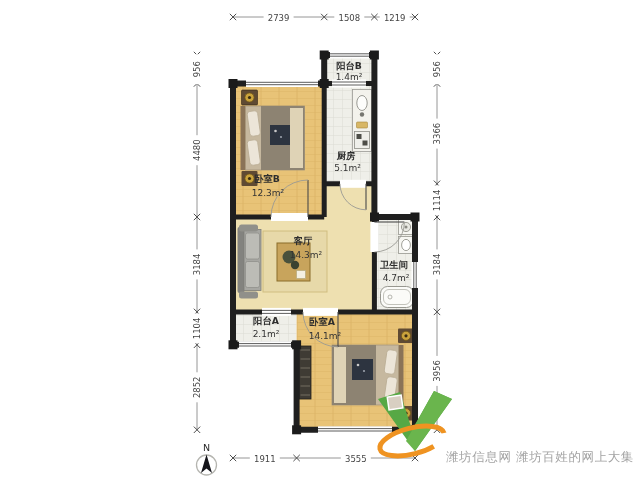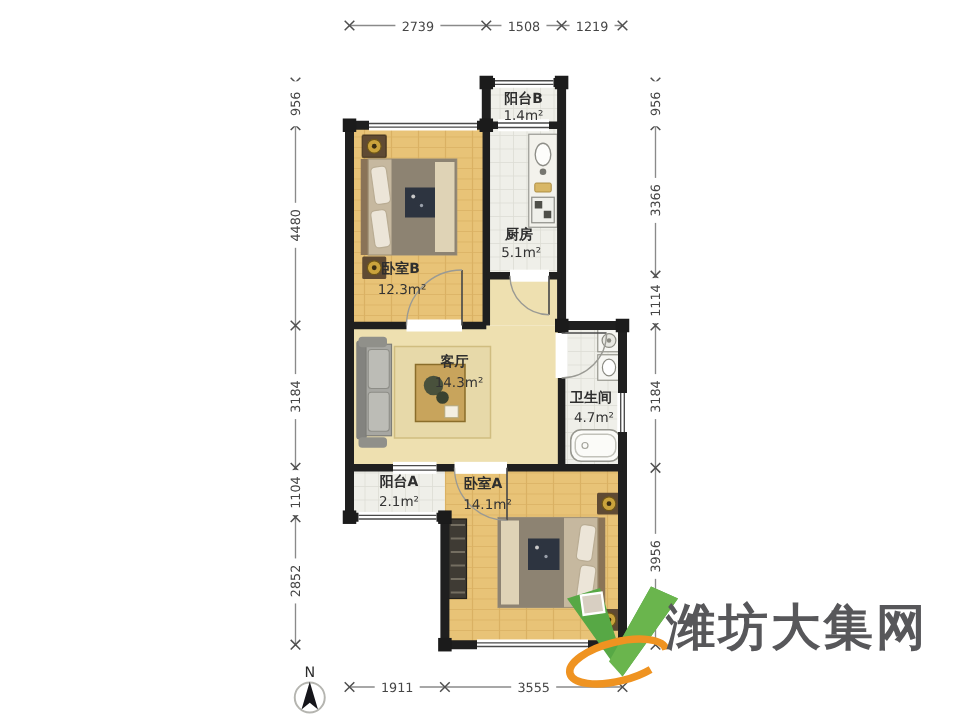--- a/index.html
+++ b/index.html
@@ -325,14 +325,14 @@
   </g>
 
   <g>
     <polygon points="378,399 400,392 412,430 434,391 452,399 415,451" fill="#57a845"></polygon>
     <polygon points="434,391 452,399 415,451 406,441" fill="#6ab54d"></polygon>
     <rect x="388" y="396" width="14" height="13" fill="#d8cfc2" stroke="#ffffff" stroke-width="1.5" transform="rotate(-8 395 402)"></rect>
     <ellipse cx="412" cy="441" rx="33" ry="13" fill="none" stroke="#ef9321" stroke-width="5" transform="rotate(-14 412 441)" stroke-dasharray="150 55" stroke-dashoffset="-18"></ellipse>
   </g>
 </svg>
 
-  <div class="wm-brand">潍坊大集网</div>
+  <div class="wm-tag">潍坊信息网 潍坊百姓的网上大集</div>
 </div>
 
 </body></html>

